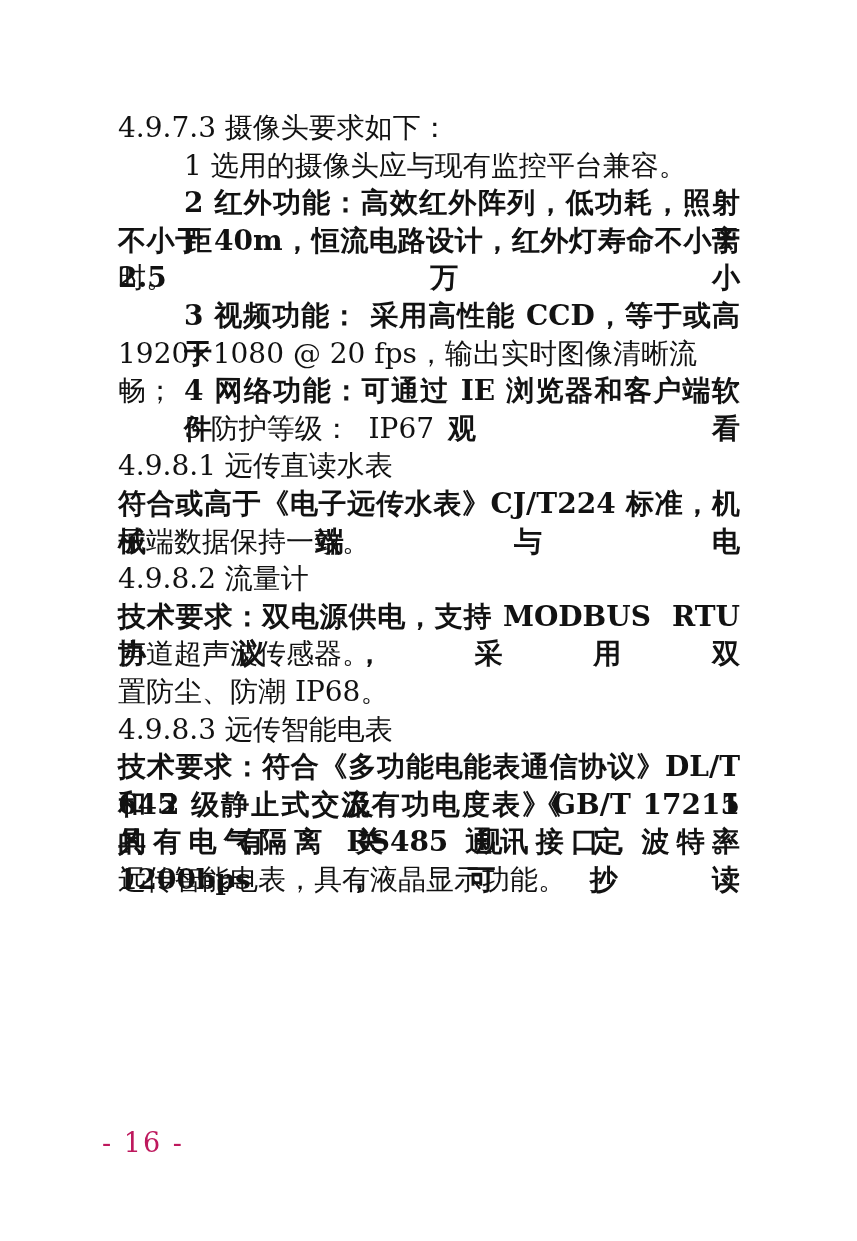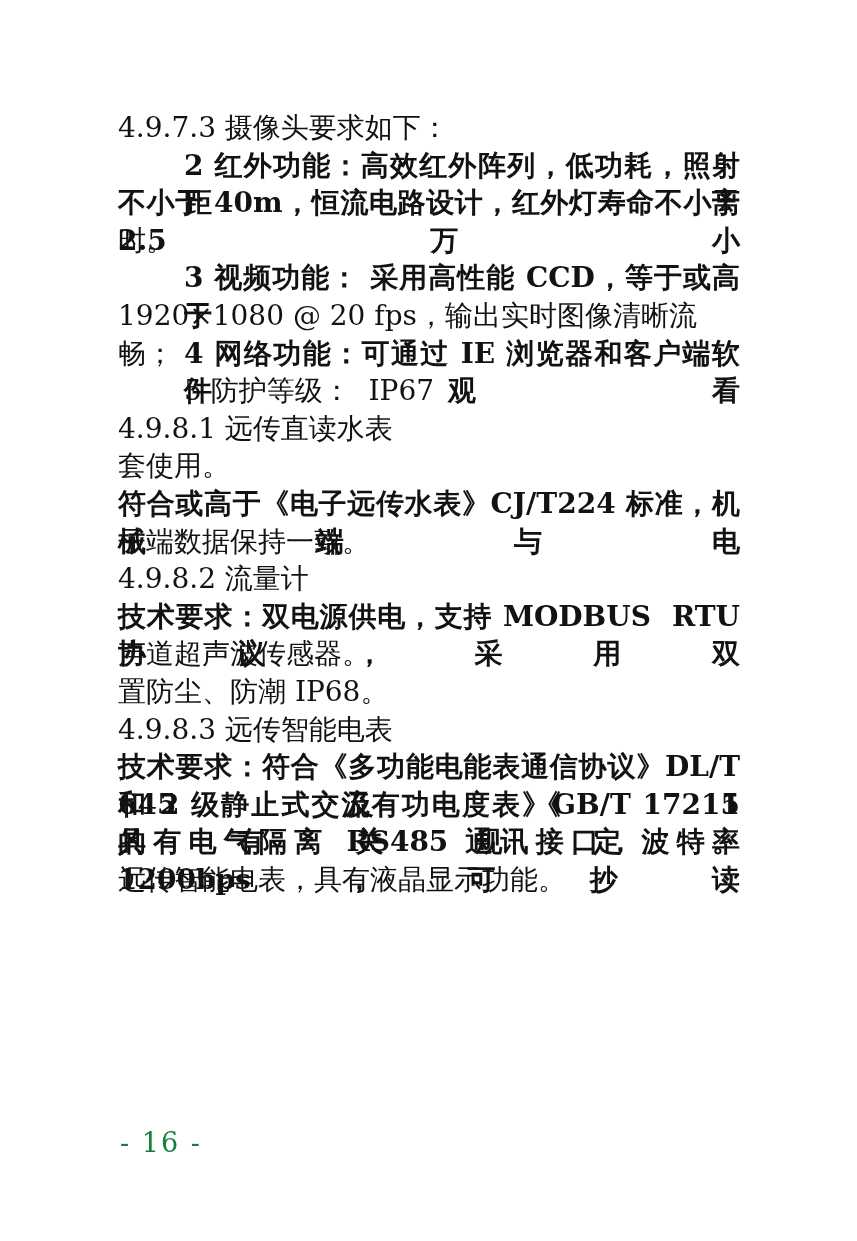--- a/index.html
+++ b/index.html
@@ -35,47 +35,47 @@
     padding-left: 66px;
     width: 556px;
   }
   .line.justify {
     text-align: justify;
     text-align-last: justify;
     font-weight: bold;
   }
   .page-footer {
     position: absolute;
-    left: 120px;
+    left: 102px;
     top: 1124px;
     width: 622px;
     height: 37.6px;
     line-height: 37.6px;
     font-size: 27px;
     letter-spacing: 2px;
     white-space: pre;
-    color: #15803d;
+    color: #be185d;
   }
 </style>
 </head>
 <body>
 
 <div class="page">
   <div class="page-body">
 
   <div class="line">4.9.7.3 摄像头要求如下：</div>
+      <div class="line indent">1 选用的摄像头应与现有监控平台兼容。</div>
       <div class="line indent justify">2 红外功能：高效红外阵列，低功耗，照射距离</div>
       <div class="line justify">不小于 40m，恒流电路设计，红外灯寿命不小于 2.5 万小</div>
       <div class="line">时。</div>
       <div class="line indent justify">3 视频功能： 采用高性能 CCD，等于或高于</div>
       <div class="line">1920×1080 @ 20 fps，输出实时图像清晰流畅；</div>
       <div class="line indent justify">4 网络功能：可通过 IE 浏览器和客户端软件观看</div>
       <div class="line indent">5 防护等级：  IP67</div>
       <div class="line">4.9.8.1 远传直读水表</div>
-      <div class="line">套使用。</div>
       <div class="line justify">符合或高于《电子远传水表》CJ/T224 标准，机械端与电</div>
       <div class="line">子端数据保持一致。</div>
       <div class="line">4.9.8.2 流量计</div>
       <div class="line justify">技术要求：双电源供电，支持 MODBUS  RTU 协议，采用双</div>
       <div class="line">声道超声波传感器。</div>
       <div class="line">置防尘、防潮 IP68。</div>
       <div class="line">4.9.8.3 远传智能电表</div>
       <div class="line justify">技术要求：符合《多功能电能表通信协议》DL/T 645 及《1</div>
       <div class="line justify">和 2 级静止式交流有功电度表》GB/T 17215 的有关规定。</div>
       <div class="line justify">具有电气隔离 RS485 通讯接口，波特率 1200bps，可抄读</div>

